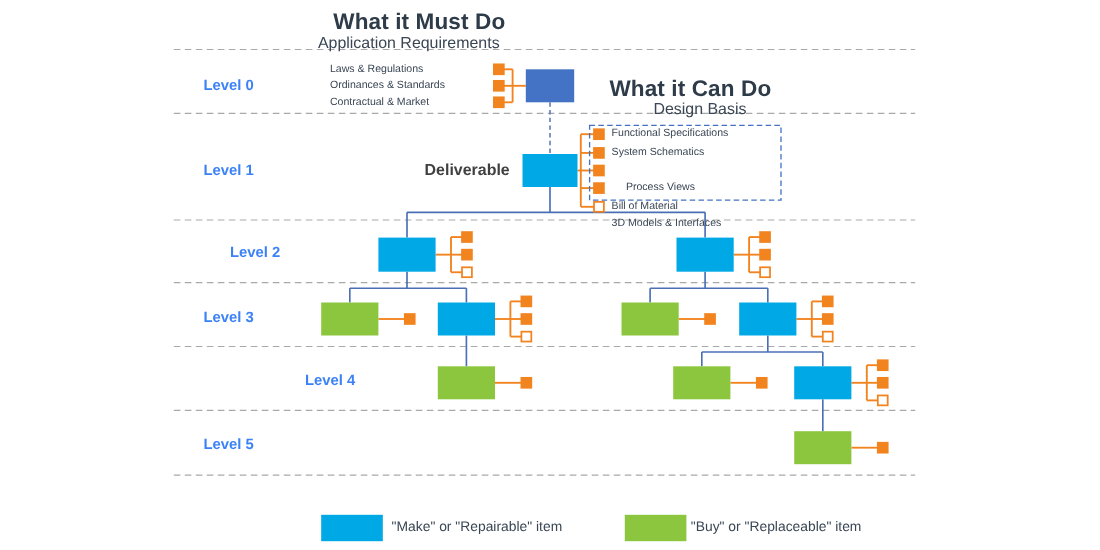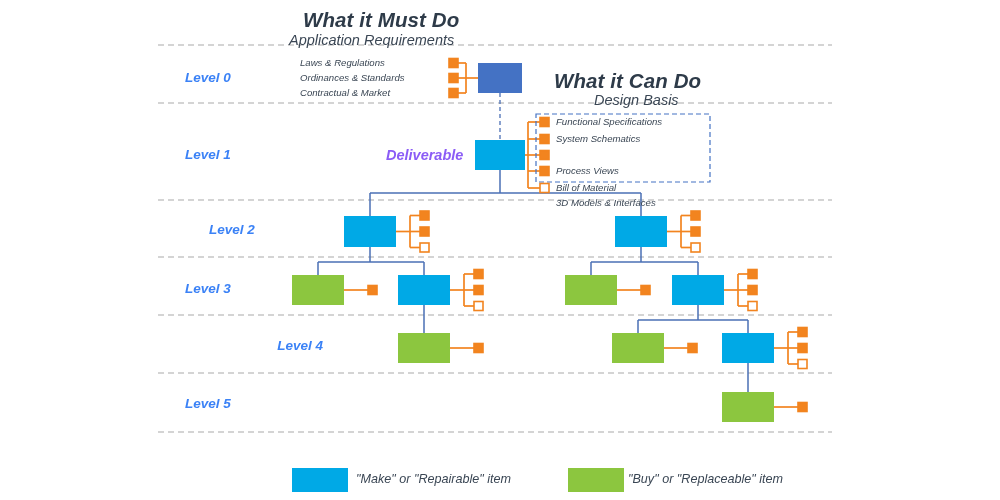--- a/index.html
+++ b/index.html
@@ -1,28 +1,28 @@
 <!DOCTYPE html>
 <html><head>
 <meta charset="utf-8">
 <style>
   html,body{margin:0;padding:0;background:#ffffff;}
   body{width:1000px;height:500px;overflow:hidden;font-family:"Liberation Sans",sans-serif;}
-  #stage{position:relative;width:1000px;height:500px;background:#fff;font-style:italic;}
+  #stage{position:relative;width:1000px;height:500px;background:#fff;}
   #svgroot{position:absolute;left:0;top:0;width:1000px;height:500px;}
 
   .ttl-main{position:absolute;font-weight:bold;font-size:20.5px;color:#2e3b49;letter-spacing:.1px;white-space:nowrap;}
   .ttl-sub{position:absolute;font-size:14.5px;color:#3a4654;white-space:nowrap;}
 
   .lvl-lab{position:absolute;font-weight:bold;font-size:13.5px;color:#3b82f6;white-space:nowrap;text-align:center;}
 
   .req-lab{position:absolute;font-size:9.6px;color:#3a4654;white-space:nowrap;text-align:left;}
   .cap-lab{position:absolute;font-size:9.6px;color:#3a4654;white-space:nowrap;text-align:left;}
 
-  .deliv{position:absolute;font-weight:bold;font-size:14.5px;color:#8b5cf6;white-space:nowrap;}
+  .deliv{position:absolute;font-weight:bold;font-size:14.5px;color:#404040;white-space:nowrap;}
 
   .lg-lab{position:absolute;font-size:12.6px;color:#3a4654;white-space:nowrap;}
 </style>
 </head>
 <body>
 
 <div id="stage">
 
   <svg id="svgroot" viewBox="0 0 1000 500">
     <g id="g-dividers">
@@ -174,21 +174,21 @@
     </div>
   <div id="reqs-host">
       <div class="req-lab" style="left: 300px; top: 57px; width: 145px;">Laws &amp; Regulations</div>
       <div class="req-lab" style="left: 300px; top: 72px; width: 145px;">Ordinances &amp; Standards</div>
       <div class="req-lab" style="left: 300px; top: 87px; width: 145px;">Contractual &amp; Market</div>
     </div>
   <div id="caps-host">
       <div class="cap-lab" style="left: 556px; top: 116px;">Functional Specifications</div>
       <div class="cap-lab" style="left: 556px; top: 133px;">System Schematics</div>
       <div class="cap-lab" style="left: 556px; top: 149px; margin-top: 48px;">3D Models &amp; Interfaces</div>
-      <div class="cap-lab" style="left: 556px; top: 165px;">Process Views</div>
+      <div class="cap-lab" style="left: 569px; top: 165px;">Process Views</div>
       <div class="cap-lab" style="left: 556px; top: 182px;">Bill of Material</div>
     </div>
   <div id="legend-host">
       <div class="lg-lab" style="left: 356px; top: 472px;">"Make" or "Repairable" item</div>
       <div class="lg-lab" style="left: 628px; top: 472px;">"Buy" or "Replaceable" item</div>
     </div>
 
 </div>
 
 </body></html>

